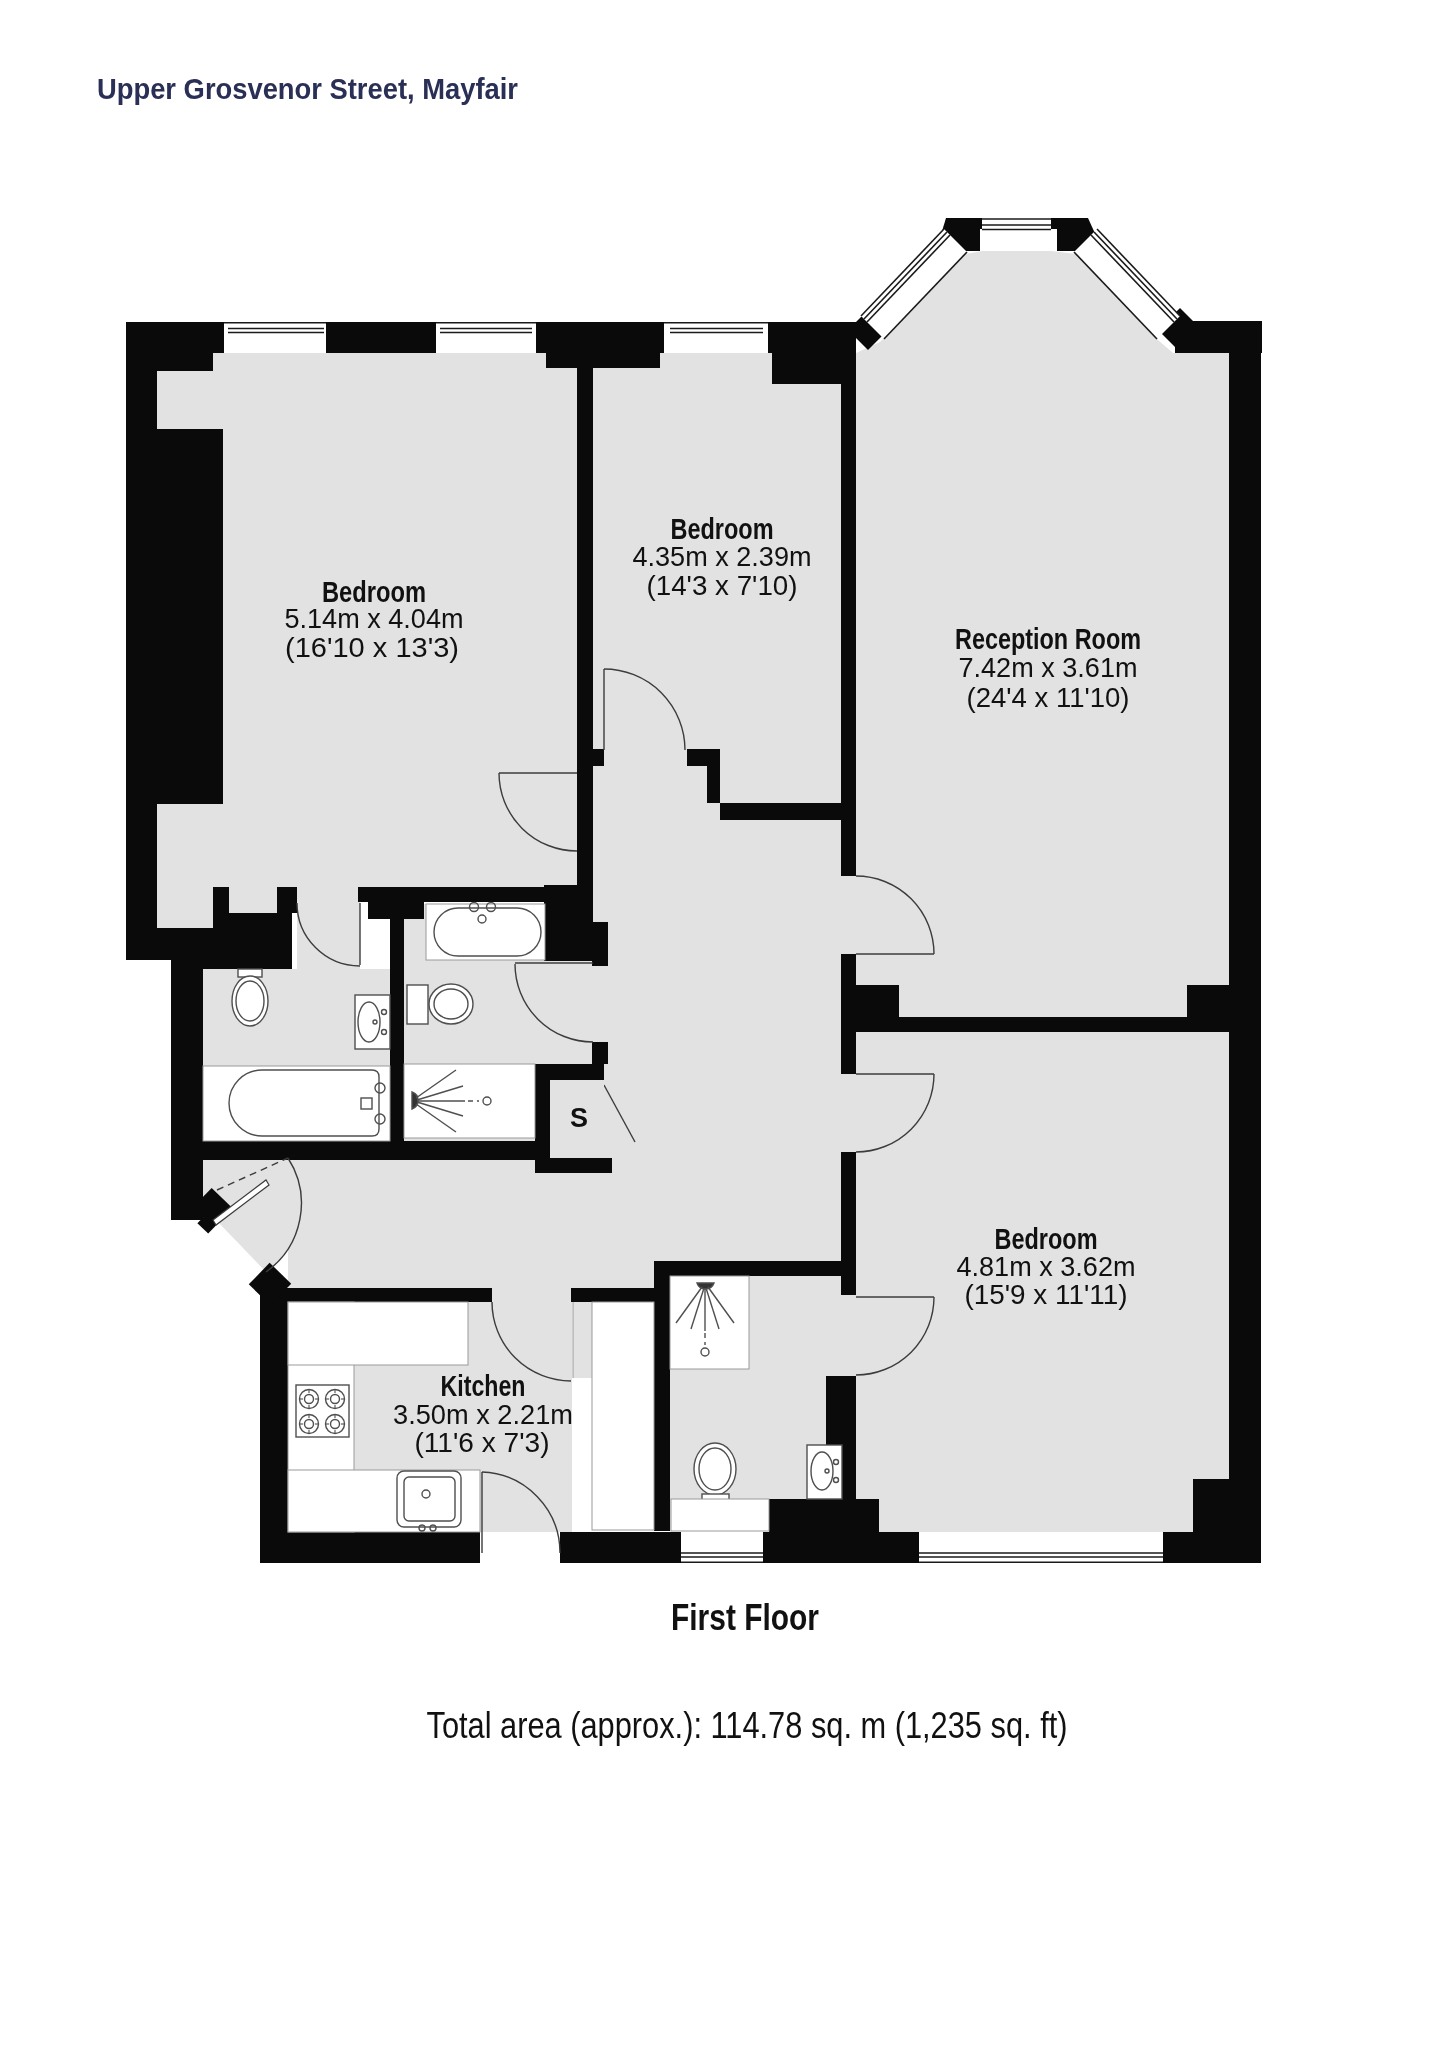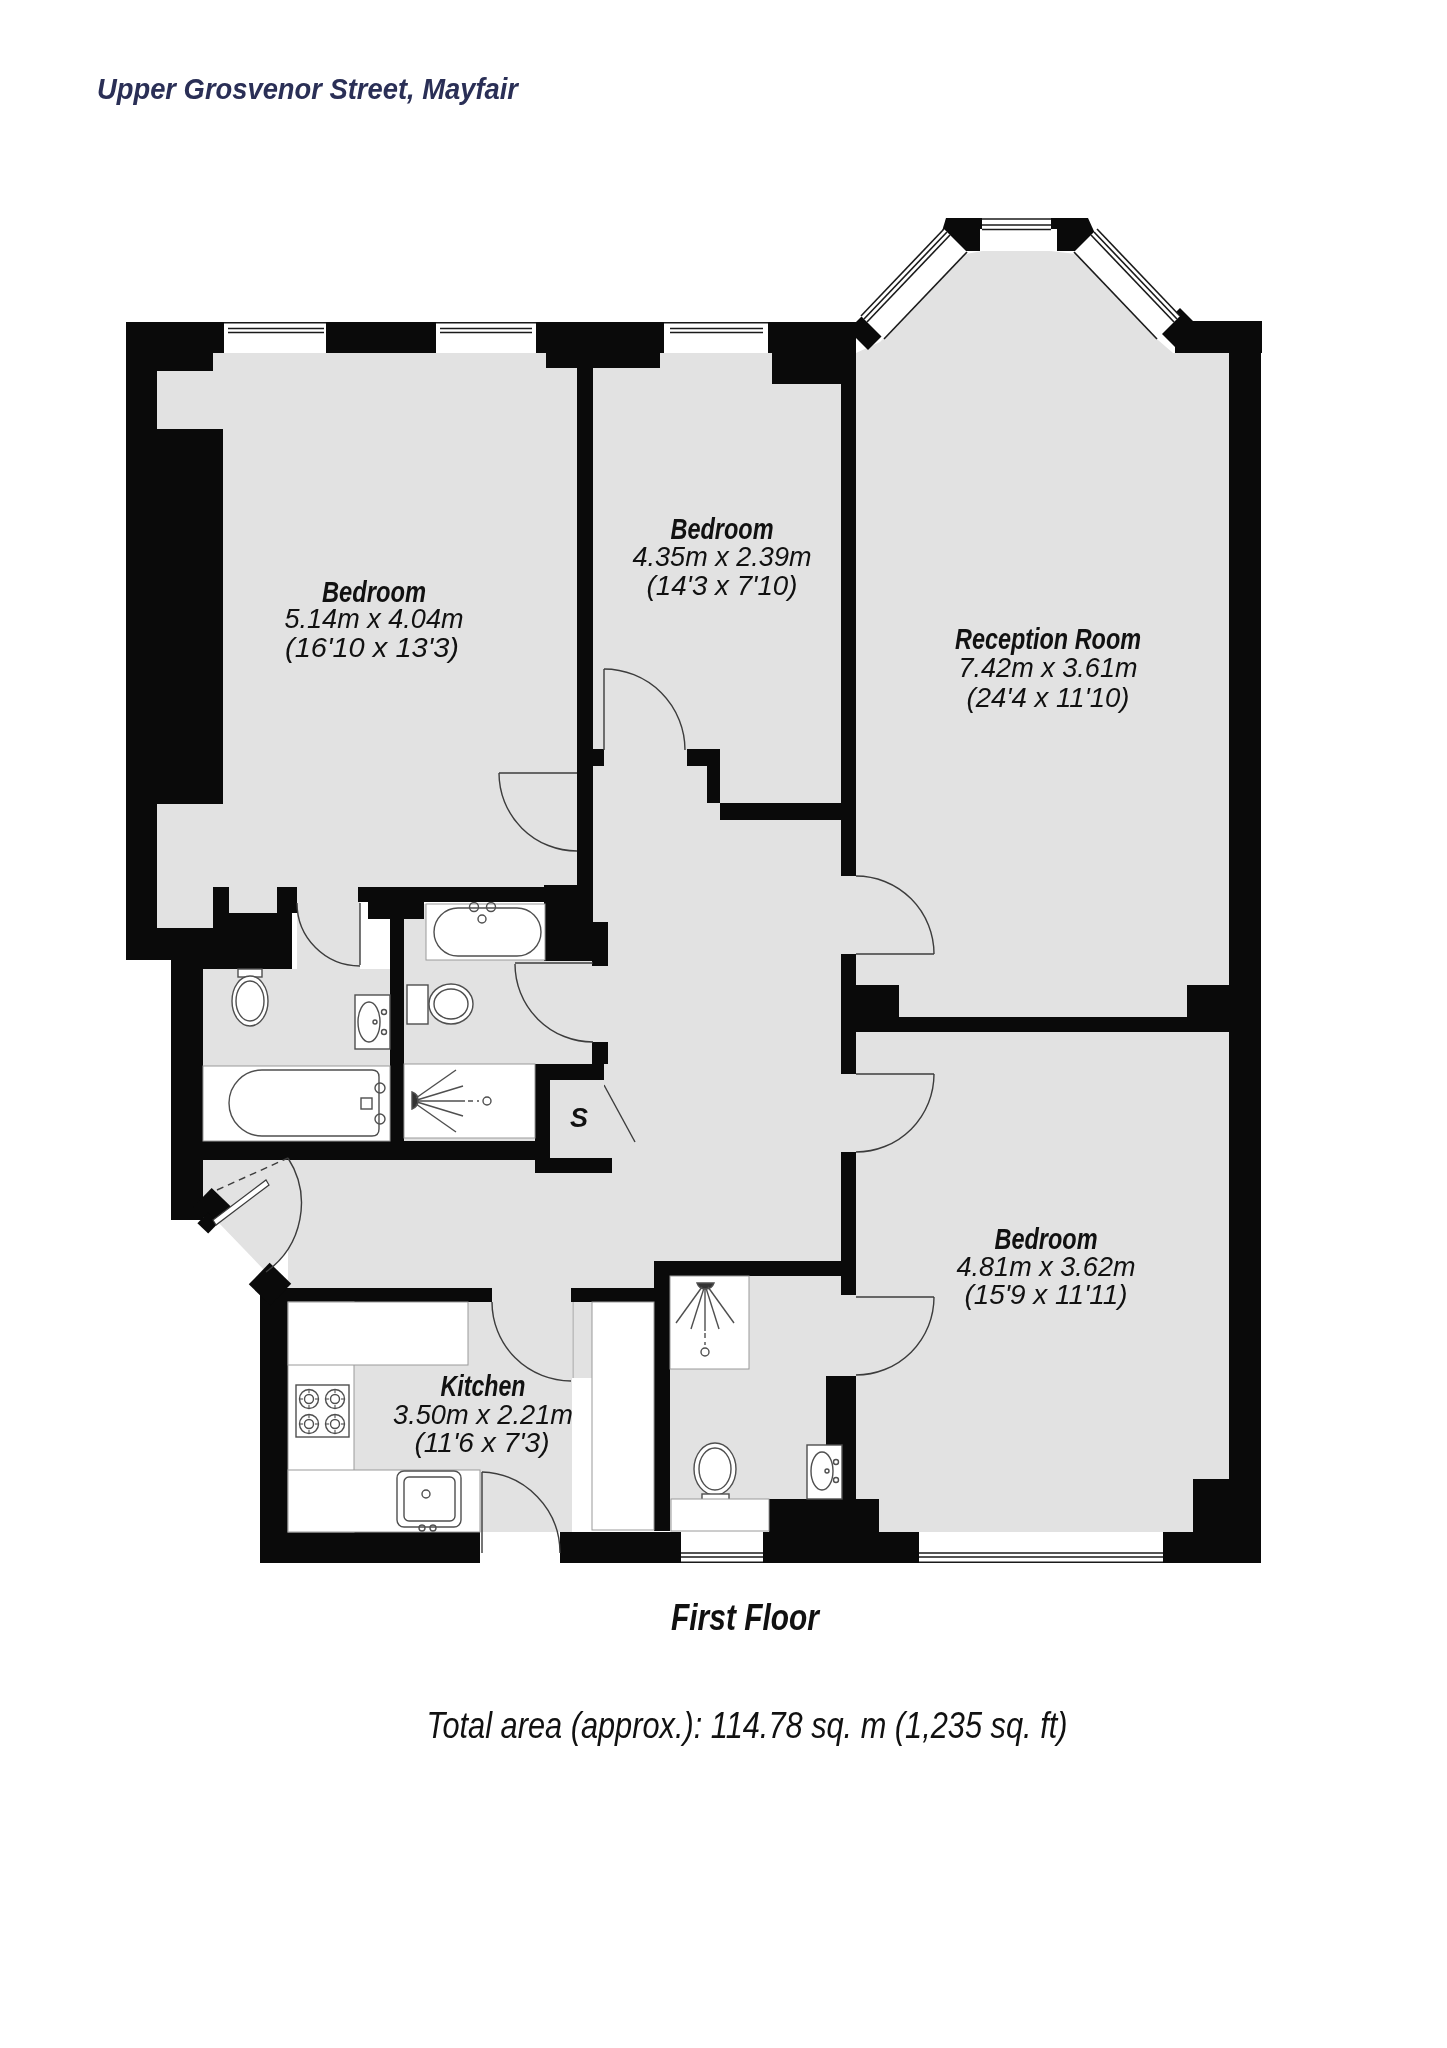--- a/index.html
+++ b/index.html
@@ -1,16 +1,16 @@
 <!DOCTYPE html>
 <html><head>
 <meta charset="utf-8">
 <style>
   html,body{margin:0;padding:0;background:#ffffff;}
-  .page{position:relative;width:1447px;height:2048px;background:#1d4ed8;overflow:hidden;font-style:italic;}
+  .page{position:relative;width:1447px;height:2048px;background:#1d4ed8;overflow:hidden;}
   svg{position:absolute;left:0;top:0;}
   text{font-family:"Liberation Sans", sans-serif;}
   .rb{font-weight:bold;font-size:29px;fill:#111111;}
   .rd{font-weight:normal;font-size:28px;fill:#111111;}
 </style>
 </head>
 <body>
 <div class="page">
 <svg width="1447" height="2048" viewBox="0 0 1447 2048">
 

